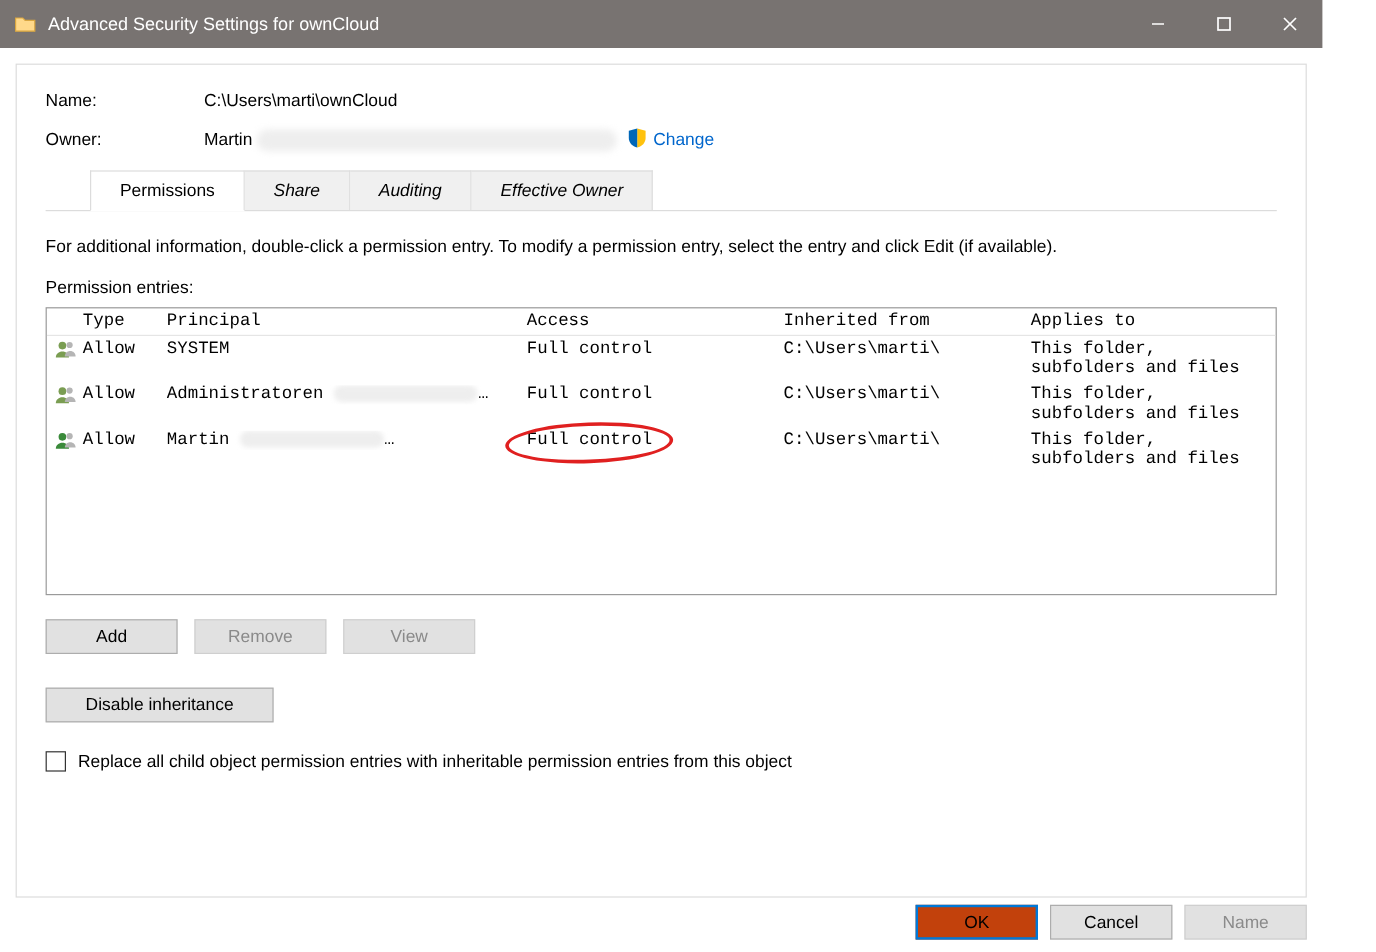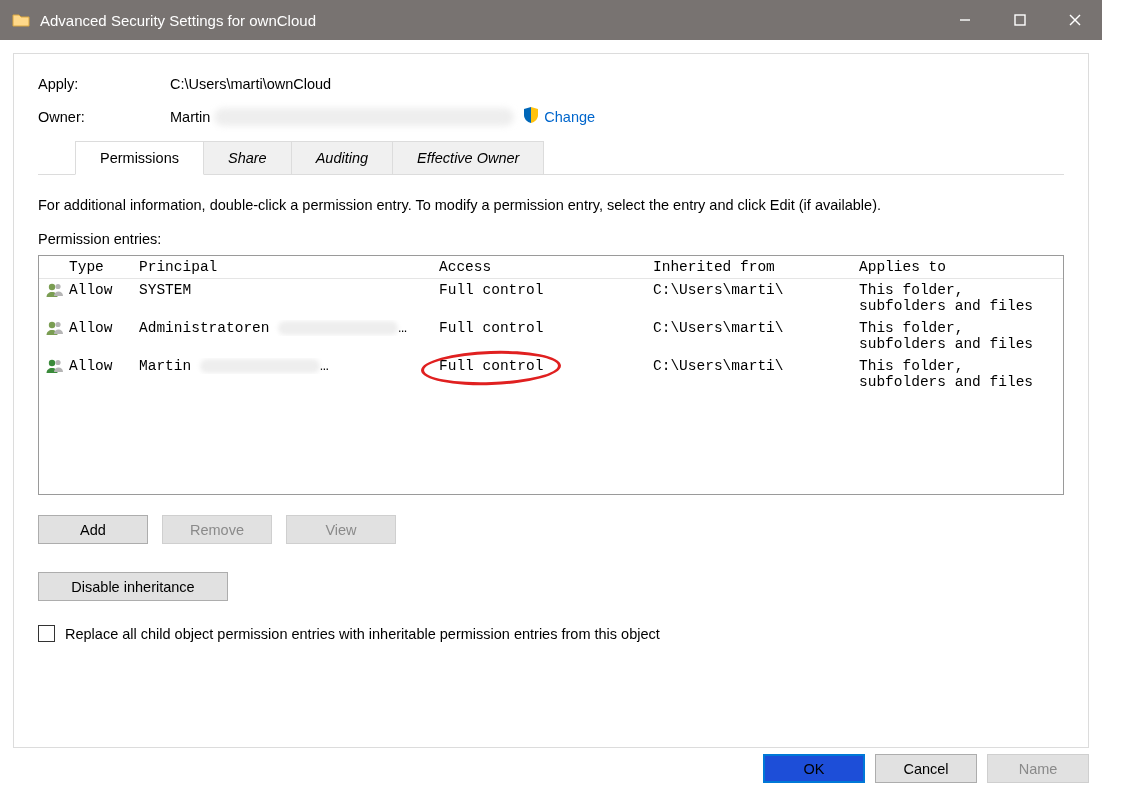--- a/index.html
+++ b/index.html
@@ -36,21 +36,21 @@
   .principal-blur { display:inline-block; width:120px; height:14px; background:#eee; border-radius:7px; filter: blur(2px); vertical-align:middle; }
   .red-ellipse { position:absolute; border:3px solid #e02020; border-radius:50%; width:140px; height:34px; pointer-events:none; left:-18px; top:-7px; transform:rotate(-2deg); }
   .btn-row { display:flex; gap:14px; margin-top:20px; }
   .btn { min-width:110px; height:29px; background:#e1e1e1; border:1px solid #adadad; cursor:pointer; font-family:inherit; font-size:14.5px; padding:0 14px; }
   .btn[disabled] { color:#8a8a8a; border-color:#cfcfcf; cursor:default; }
   .disable-row { margin-top:28px; }
   .check-row { display:flex; align-items:center; gap:10px; margin-top:24px; }
   .chk { width:17px; height:17px; border:1px solid #333; background:#fff; display:inline-block; }
   .footer { position:absolute; right:13px; bottom:10px; display:flex; gap:10px; }
   .footer .btn { min-width:102px; }
-  .btn.primary { border:2px solid #0078d7; background:#1d4ed8;text-align:center; }
+  .btn.primary { border:2px solid #0078d7; background:#c2410c;text-align:center; }
   .user-icon { width:20px; height:16px; display:inline-block; }
 </style>
 </head>
 <body>
 
 <div class="window">
   <div class="titlebar">
     <span class="folder-icon">
       <svg width="18" height="14" viewBox="0 0 18 14">
           <path d="M1 2h6l2 2h8v9H1z" fill="#ffd98a" stroke="#d9a640"></path>
@@ -74,21 +74,21 @@
             <line x1="11" y1="1" x2="1" y2="11" stroke-width="1.4"></line>
           </svg>
         </div>
     </div>
   </div>
 
   <div class="client">
     <div class="panel">
 
       <div class="field-row">
-        <span class="field-label">Apply:</span>
+        <span class="field-label">Name:</span>
         <span>C:\Users\marti\ownCloud</span>
       </div>
 
       <div class="field-row">
         <span class="field-label">Owner:</span>
         <span>Martin</span>
         <span class="owner-blur"></span>
         <span class="shield">
           <span>
             <svg width="18" height="18" viewBox="0 0 18 18">

